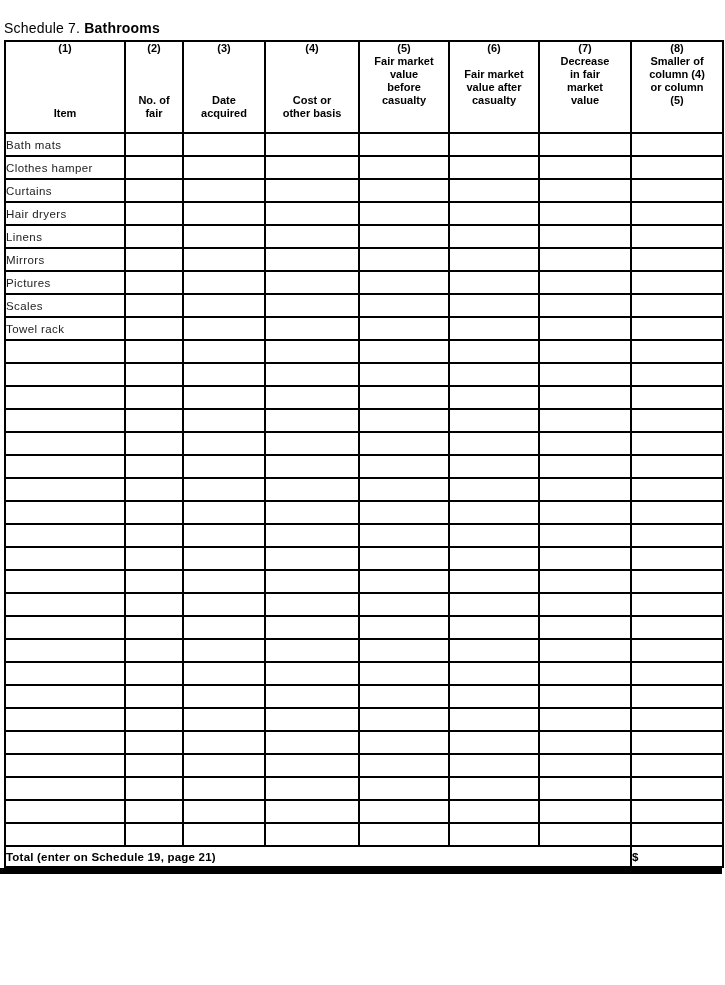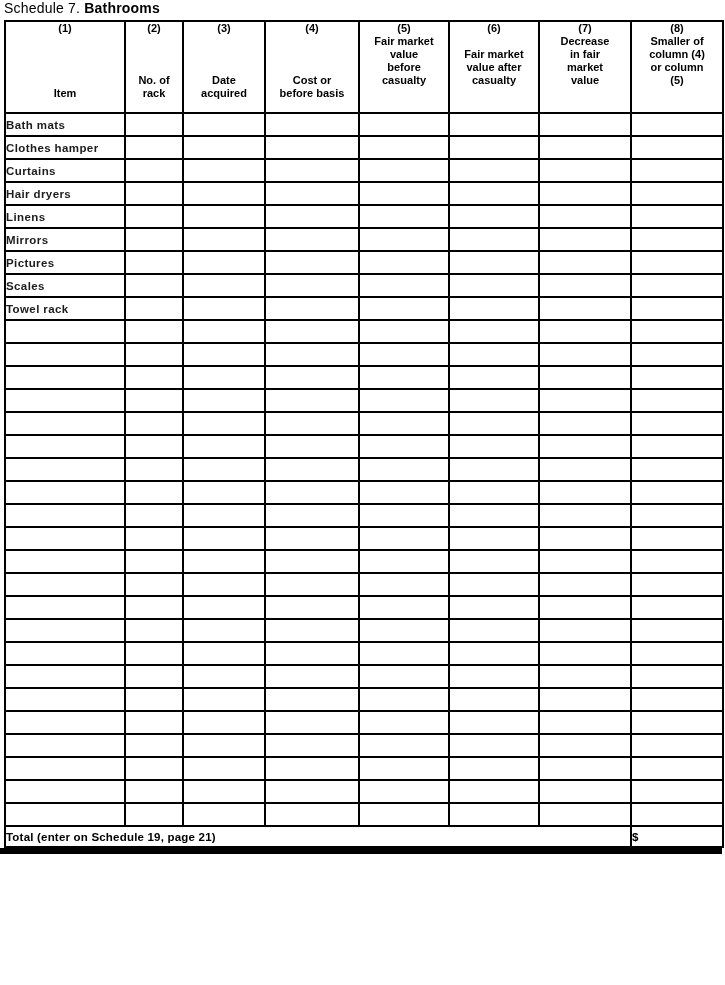--- a/index.html
+++ b/index.html
@@ -7,21 +7,21 @@
     margin: 0;
     padding: 0;
     background: #ffffff;
     width: 725px;
     height: 985px;
     font-family: "Liberation Sans", sans-serif;
     color: #000;
   }
   .page {
     position: relative;
-    padding: 0 3px 0 4px;
+    padding: 20px 3px 0 4px;
     width: 655px;
   }
   .title {
     font-size: 14px;
     line-height: 16px;
     margin: 0 0 4px 0;
     letter-spacing: 0.2px;
   }
   .title .bold { font-weight: bold; }
 
@@ -57,21 +57,21 @@
 
   tbody td {
     height: 23px;
     font-size: 11.5px;
     vertical-align: middle;
   }
   td.item-cell {
     padding-left: 6px;
     letter-spacing: 0.4px;
     color: #1c1c1c;
-    font-weight: bold;
+    font-weight: normal;
   }
 
   tfoot td {
     height: 21px;
     font-size: 11.5px;
     font-weight: bold;
     vertical-align: middle;
     border-bottom: none; 
   }
   td.total-label { padding-left: 6px; letter-spacing: 0.2px; margin-top: 19px; }
@@ -107,35 +107,35 @@
         <th>
           <div class="head-inner head-between">
             <span>(1)</span>
             <span class="col-label">Item</span>
           </div>
         </th>
         <th>
           <div class="head-inner head-between">
             <span>(2)</span>
             <span class="col-label">No. of
-rack</span>
+fair</span>
           </div>
         </th>
         <th>
           <div class="head-inner head-between">
             <span>(3)</span>
             <span class="col-label">Date
 acquired</span>
           </div>
         </th>
         <th>
           <div class="head-inner head-between">
             <span>(4)</span>
             <span class="col-label">Cost or
-before basis</span>
+other basis</span>
           </div>
         </th>
         <th>
           <div class="head-inner head-stack">
             <span>(5)</span>
             <span class="col-label">Fair market
 value
 before
 casualty</span>
           </div>

